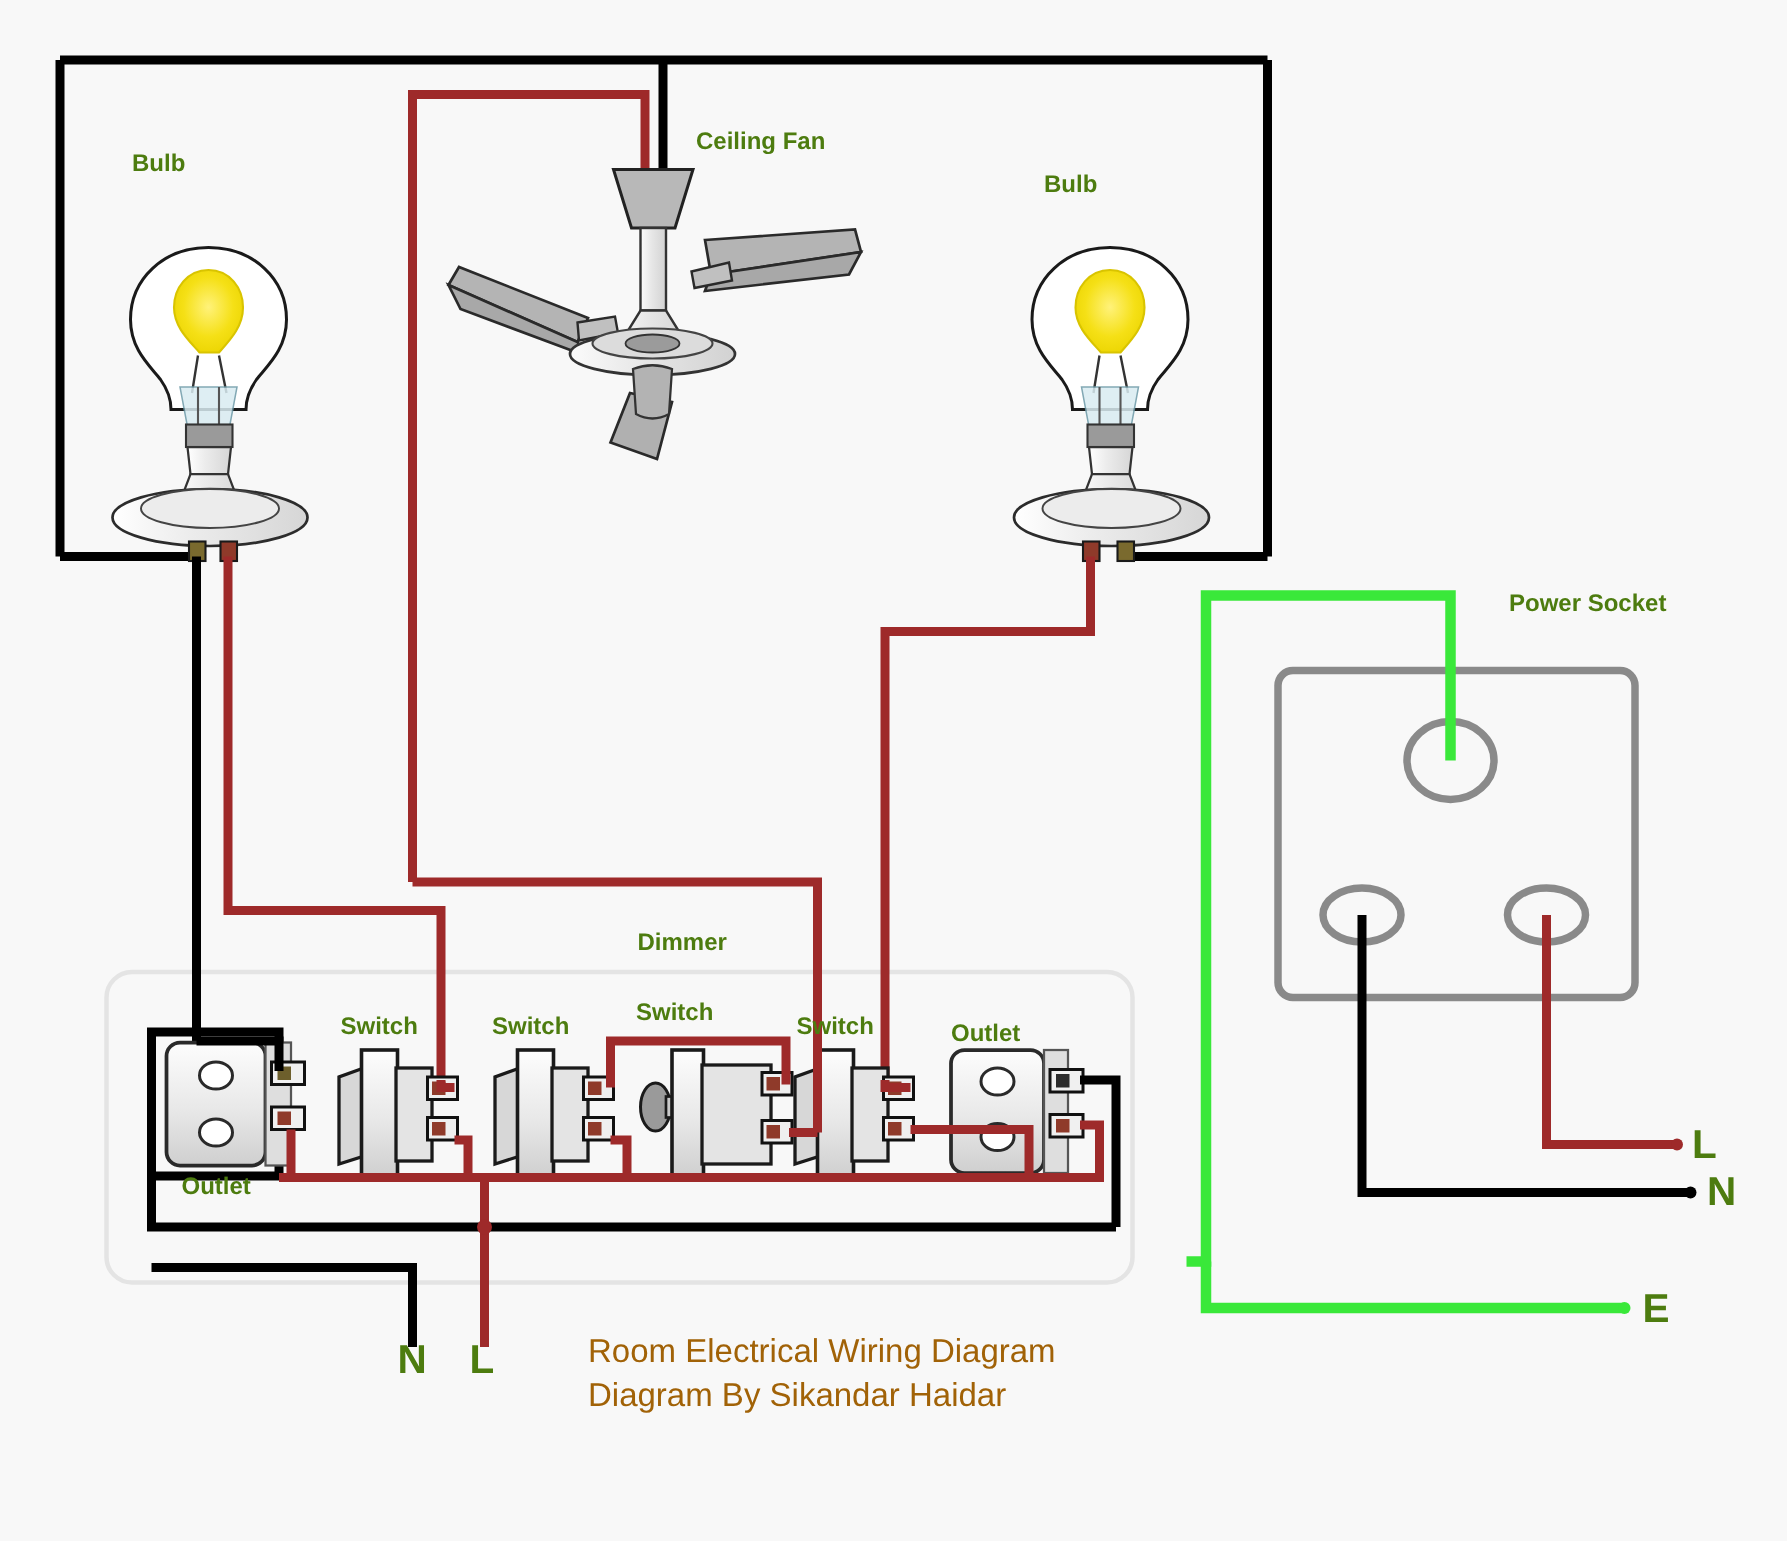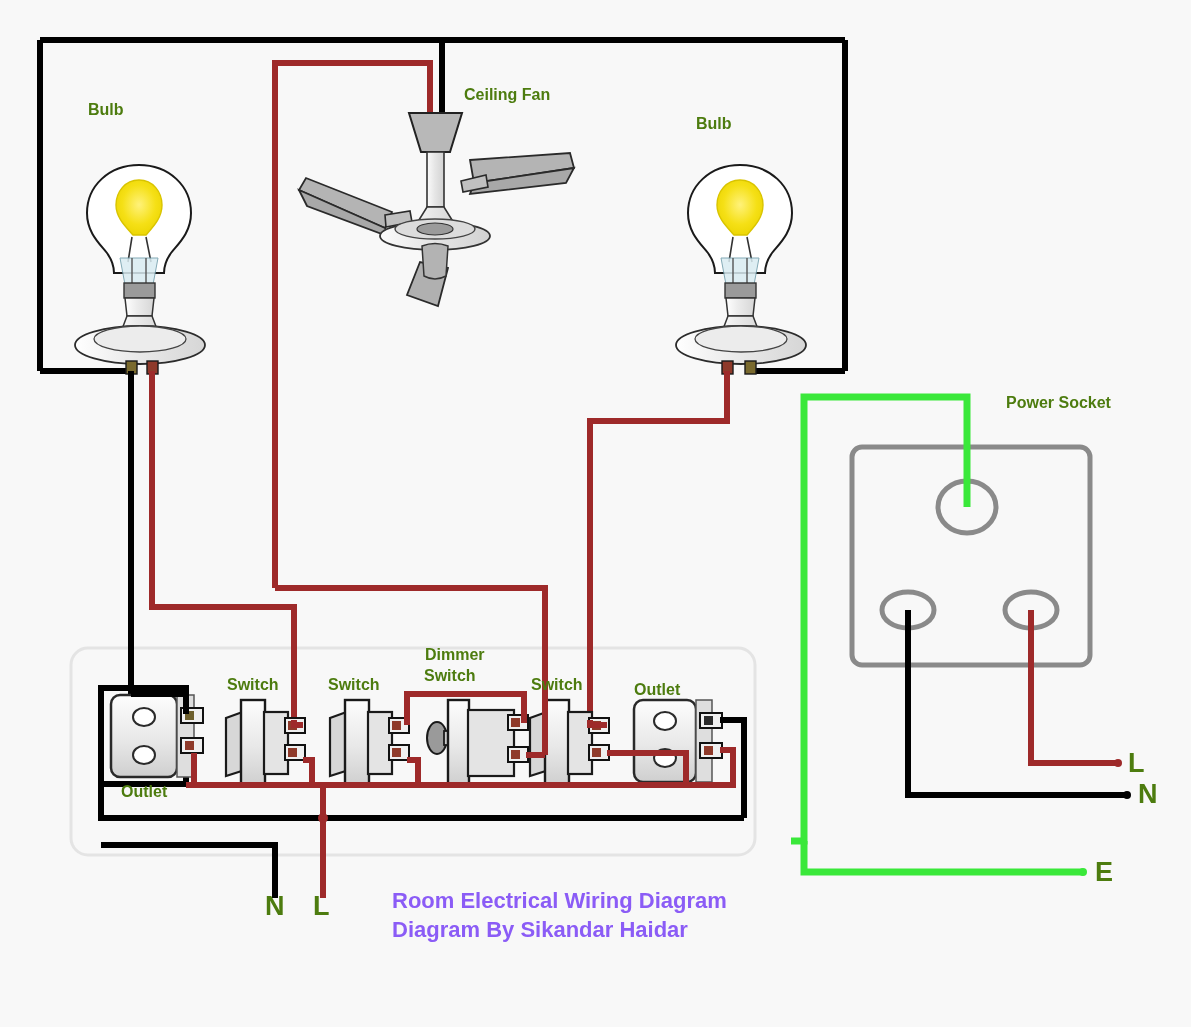--- a/index.html
+++ b/index.html
@@ -37,22 +37,22 @@
   .lbl-terminal {
     font-size: 27px;
     font-weight: bold;
   }
   .caption {
     position: absolute;
     left: 392px;
     top: 886px;
     font-family: "Liberation Sans", sans-serif;
     font-size: 22px;
-    font-weight: bold;
-    color: #8b5cf6;
+    font-weight: normal;
+    color: #a16207;
     line-height: 1.33;
     white-space: nowrap;
   }
   .caption div { margin: 0; padding: 0; }
 </style>
 </head>
 <body>
 
 <div id="stage">
 
@@ -322,21 +322,21 @@
   <div class="lbl lbl-component" style="left:696px; top:115px;">Bulb</div>
 
   <div class="lbl lbl-component" style="left:986px; top:394px;margin-left:20px;">Power Socket</div>
 
   <div class="lbl lbl-component" style="left:121px; top:783px;">Outlet</div>
 
   <div class="lbl lbl-component" style="left:227px; top:676px;">Switch</div>
 
   <div class="lbl lbl-component" style="left:328px; top:676px;">Switch</div>
 
-  <div class="lbl lbl-component" style="left:425px; top:646px;">Dimmer</div>
+  <div class="lbl lbl-component" style="left:425px; top:620px;">Dimmer</div>
   <div class="lbl lbl-component" style="left:424px; top:667px;">Switch</div>
 
   <div class="lbl lbl-component" style="left:531px; top:676px;">Switch</div>
 
   <div class="lbl lbl-component" style="left:634px; top:681px;">Outlet</div>
 
   <div class="lbl lbl-terminal" style="left:265px; top:891px;">N</div>
 
   <div class="lbl lbl-terminal" style="left:313px; top:891px;">L</div>
 

